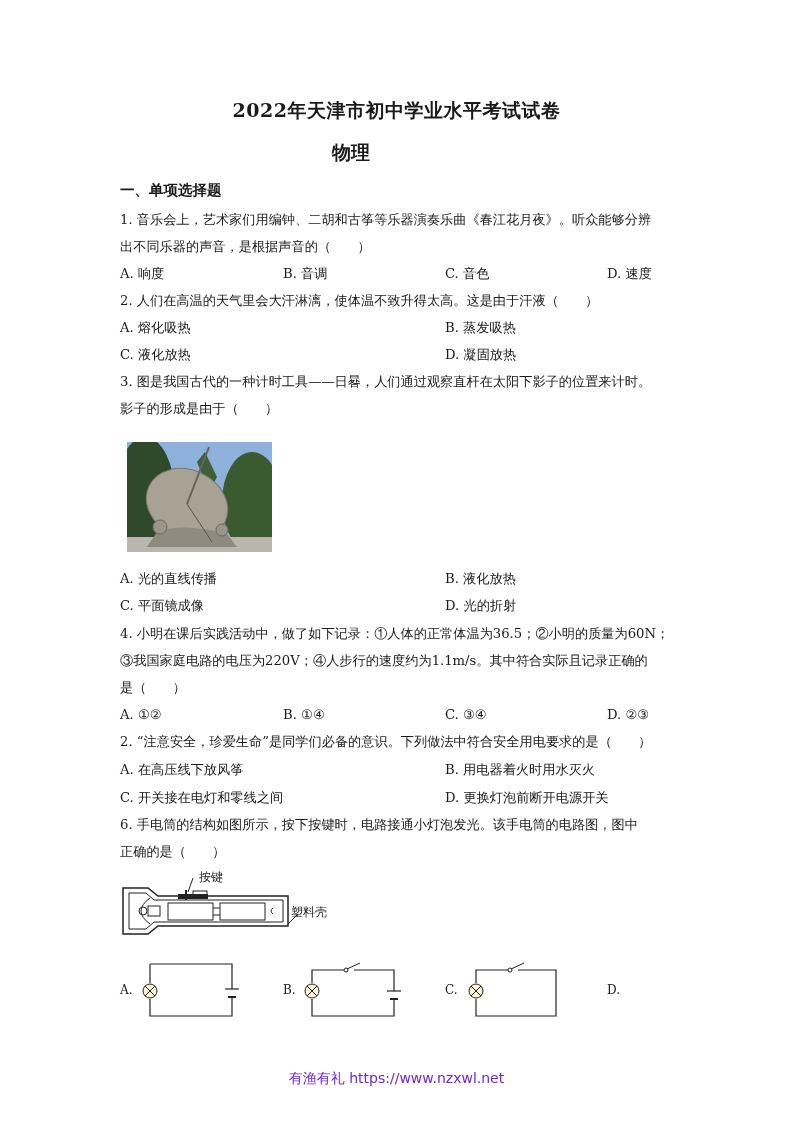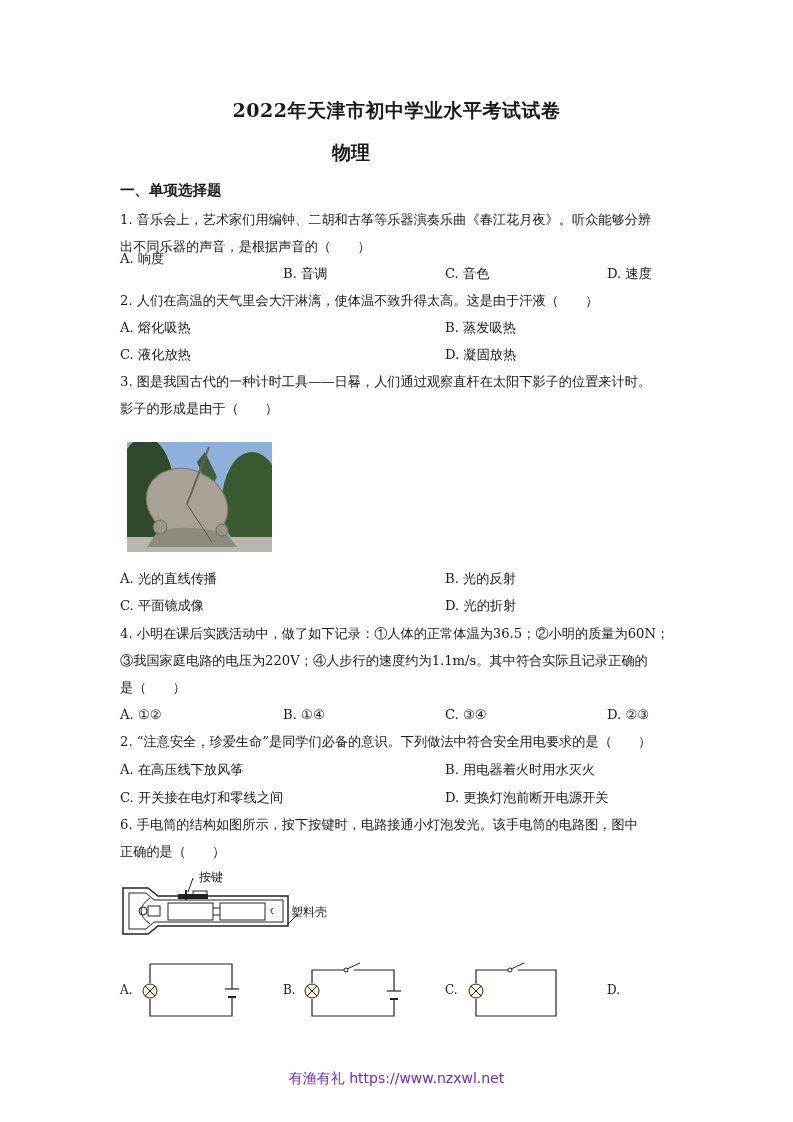--- a/index.html
+++ b/index.html
@@ -23,21 +23,21 @@
 </style>
 </head>
 <body>
 
 <div class="title">2022年天津市初中学业水平考试试卷</div>
 <div class="subtitle">物理</div>
 <div class="section">一、单项选择题</div>
 
 <div class="line" style="top:211px">1. 音乐会上，艺术家们用编钟、二胡和古筝等乐器演奏乐曲《春江花月夜》。听众能够分辨</div>
 <div class="line" style="top:238px">出不同乐器的声音，是根据声音的（　　）</div>
-<div class="opt c1" style="top:250px">A. 响度</div>
+<div class="opt c1" style="top:265px">A. 响度</div>
 <div class="opt c2" style="top:265px">B. 音调</div>
 <div class="opt c3" style="top:265px">C. 音色</div>
 <div class="opt c4" style="top:265px">D. 速度</div>
 
 <div class="line" style="top:292px">2. 人们在高温的天气里会大汗淋漓，使体温不致升得太高。这是由于汗液（　　）</div>
 <div class="opt c1" style="top:319px">A.  熔化吸热</div>
 <div class="opt h2" style="top:319px">B.  蒸发吸热</div>
 <div class="opt c1" style="top:346px">C.  液化放热</div>
 <div class="opt h2" style="top:346px">D.  凝固放热</div>
 
@@ -52,21 +52,21 @@
     <rect x="0" y="95" width="145" height="15" fill="#b8b6ae"></rect>
     <ellipse cx="60" cy="62" rx="42" ry="34" transform="rotate(25 60 62)" fill="#a8a294" stroke="#7c776c" stroke-width="1"></ellipse>
     <path d="M30 90 Q55 80 100 92 L110 105 L20 105 Z" fill="#8f8a7e"></path>
     <circle cx="33" cy="85" r="7" fill="#9b968a" stroke="#6f6a60"></circle>
     <circle cx="95" cy="88" r="6" fill="#9b968a" stroke="#6f6a60"></circle>
     <line x1="60" y1="62" x2="82" y2="5" stroke="#6a6258" stroke-width="2"></line>
     <line x1="60" y1="62" x2="85" y2="100" stroke="#5a5448" stroke-width="1"></line>
   </svg>
 </div>
 <div class="opt c1" style="top:570px">A.  光的直线传播</div>
-<div class="opt h2" style="top:570px">B.  光的反射</div>
+<div class="opt h2" style="top:570px">B.  液化放热</div>
 <div class="opt c1" style="top:597px">C.  平面镜成像</div>
 <div class="opt h2" style="top:597px">D.  光的折射</div>
 
 <div class="line" style="top:625px">4. 小明在课后实践活动中，做了如下记录：①人体的正常体温为36.5；②小明的质量为60N；</div>
 <div class="line" style="top:652px">③我国家庭电路的电压为220V；④人步行的速度约为1.1m/s。其中符合实际且记录正确的</div>
 <div class="line" style="top:679px">是（　　）</div>
 <div class="opt c1" style="top:706px">A.  ①②</div>
 <div class="opt c2" style="top:706px">B.  ①④</div>
 <div class="opt c3" style="top:706px">C.  ③④</div>
 <div class="opt c4" style="top:706px">D.  ②③</div>

